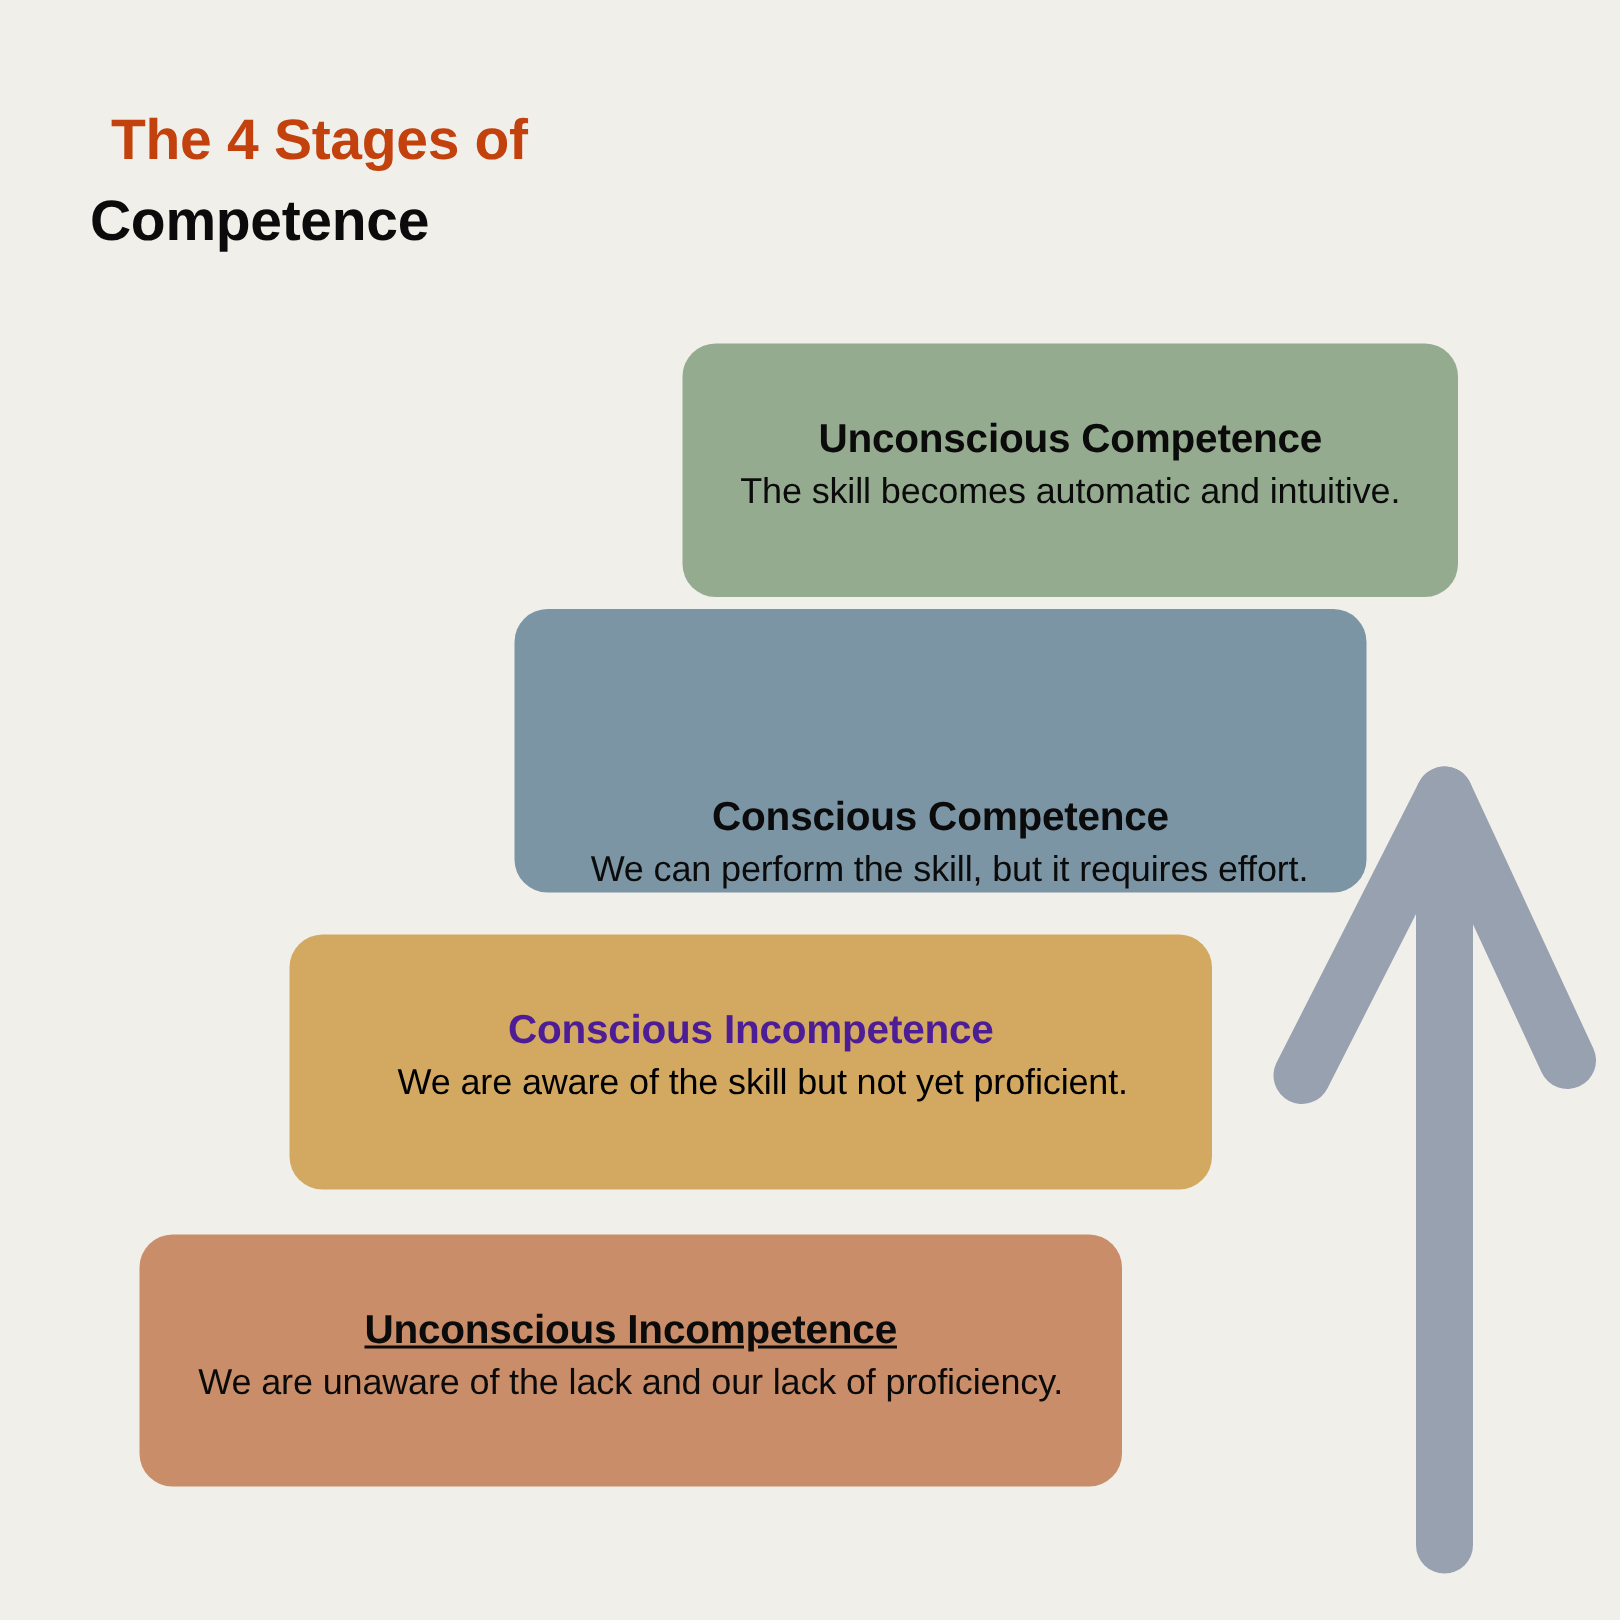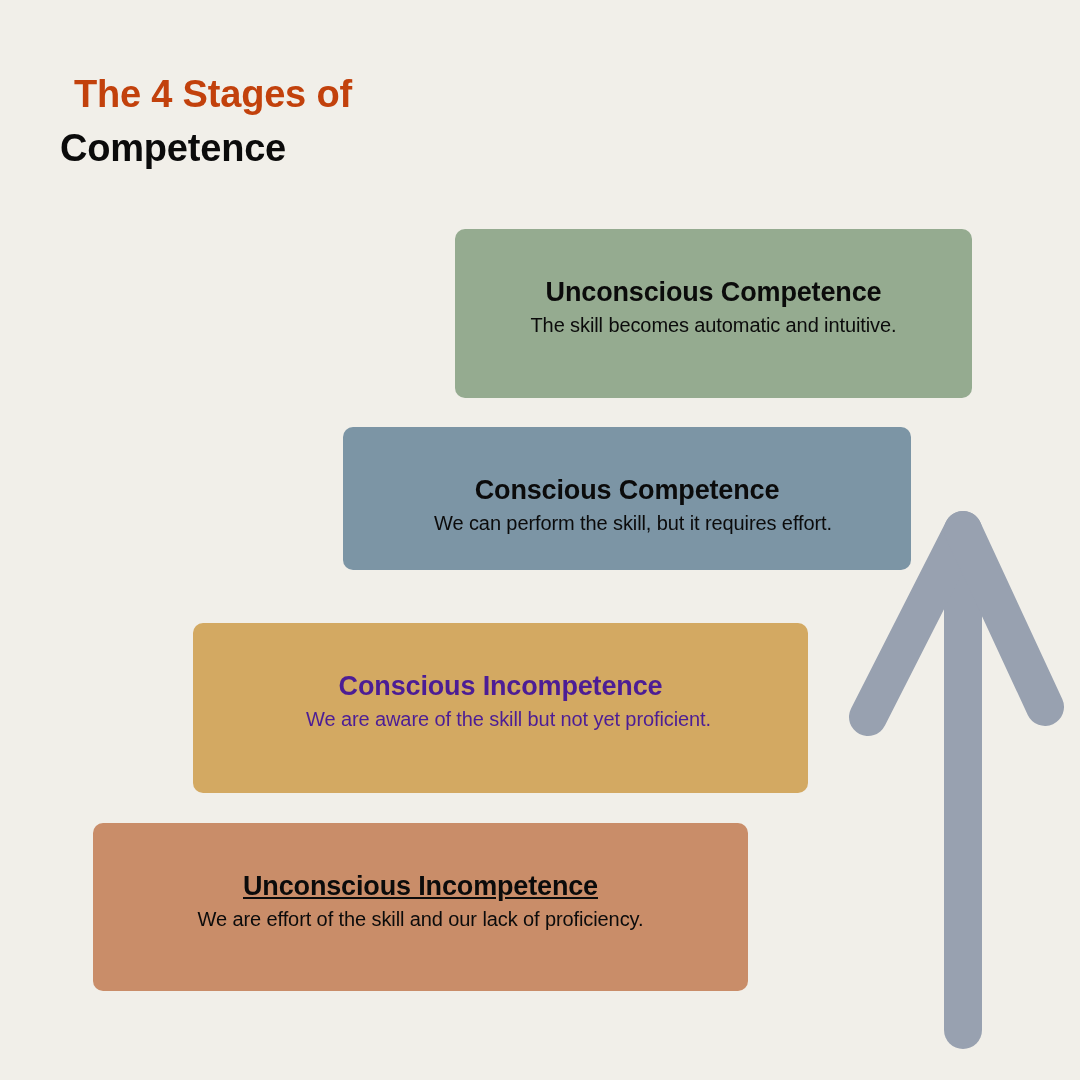--- a/index.html
+++ b/index.html
@@ -37,21 +37,21 @@
   #title-block .tline {
     display: block;
     white-space: nowrap;
   }
   #title-block .tline.l1 { text-align: left; padding-left: 14px; }
   #title-block .tline.l2 { text-align: left; }
 
   
   .stage-box {
     position: absolute;
-    border-radius: 10px;
+    border-radius: 22px;
     box-sizing: border-box;
     display: flex;
     flex-direction: column;
     align-items: center;
     justify-content: flex-start;
     overflow: hidden;
   }
   .stage-inner {
     width: 100%;
     text-align: center;
@@ -61,30 +61,30 @@
     display: block;
     font-weight: bold;
     font-size: 27px;
     line-height: 1.18;
     letter-spacing: -0.15px;
     white-space: nowrap;
   }
   .stage-desc {
     display: block;
     font-weight: normal;
-    font-size: 20px;
+    font-size: 24px;
     line-height: 1.3;
     letter-spacing: -0.1px;
     white-space: nowrap;
     margin-top: 3px;
   }
 
   
   #stage-4 { left: 455px; top: 229px;  width: 517px; height: 169px; }
-  #stage-3 { left: 343px; top: 427px;  width: 568px; height: 143px; }
+  #stage-3 { left: 343px; top: 406px;  width: 568px; height: 189px; justify-content: flex-end; }
   #stage-2 { left: 193px; top: 623px;  width: 615px; height: 170px; }
   #stage-1 { left:  93px; top: 823px;  width: 655px; height: 168px; }
 
   #stage-4 .stage-inner { padding-top: 48px; }
   #stage-3 .stage-inner { padding-top: 48px; }
   #stage-2 .stage-inner { padding-top: 48px; }
   #stage-1 .stage-inner { padding-top: 48px; }
 
   
   #progress-arrow {
@@ -116,28 +116,28 @@
   <div class="stage-box" id="stage-3" style="background-color: rgb(124, 149, 165);">
     <div class="stage-inner">
       <span class="stage-title" style="color: rgb(11, 11, 11);">Conscious Competence</span>
       <span class="stage-desc" style="color: rgb(11, 11, 11); margin-left: 12px;">We can perform the skill, but it requires effort.</span>
     </div>
   </div>
 
   <div class="stage-box" id="stage-2" style="background-color: rgb(211, 169, 98);">
     <div class="stage-inner">
       <span class="stage-title" style="color: #4c1d95;">Conscious Incompetence</span>
-      <span class="stage-desc" style="color: #4c1d95; padding-left: 16px;">We are aware of the skill but not yet proficient.</span>
+      <span class="stage-desc" style="color: #000000; padding-left: 16px;">We are aware of the skill but not yet proficient.</span>
     </div>
   </div>
 
   <div class="stage-box" id="stage-1" style="background-color: rgb(201, 141, 105);">
     <div class="stage-inner">
       <span class="stage-title" style="color: rgb(11, 11, 11); text-decoration: underline;">Unconscious Incompetence</span>
-      <span class="stage-desc" style="color: rgb(11, 11, 11);">We are effort of the skill and our lack of proficiency.</span>
+      <span class="stage-desc" style="color: rgb(11, 11, 11);">We are unaware of the lack and our lack of proficiency.</span>
     </div>
   </div>
 
   <svg id="progress-arrow" viewBox="0 0 228 575">
 
     <line id="arrow-shaft" x1="127" y1="40" x2="127" y2="535" stroke-width="38" stroke-linecap="round" fill="none" stroke="#98A1B0"></line>
 
     <line id="arrow-wing-left" x1="127" y1="35" x2="32" y2="222" stroke-width="38" stroke-linecap="round" fill="none" stroke="#98A1B0"></line>
 
     <line id="arrow-wing-right" x1="127" y1="35" x2="209" y2="212" stroke-width="38" stroke-linecap="round" fill="none" stroke="#98A1B0"></line>

